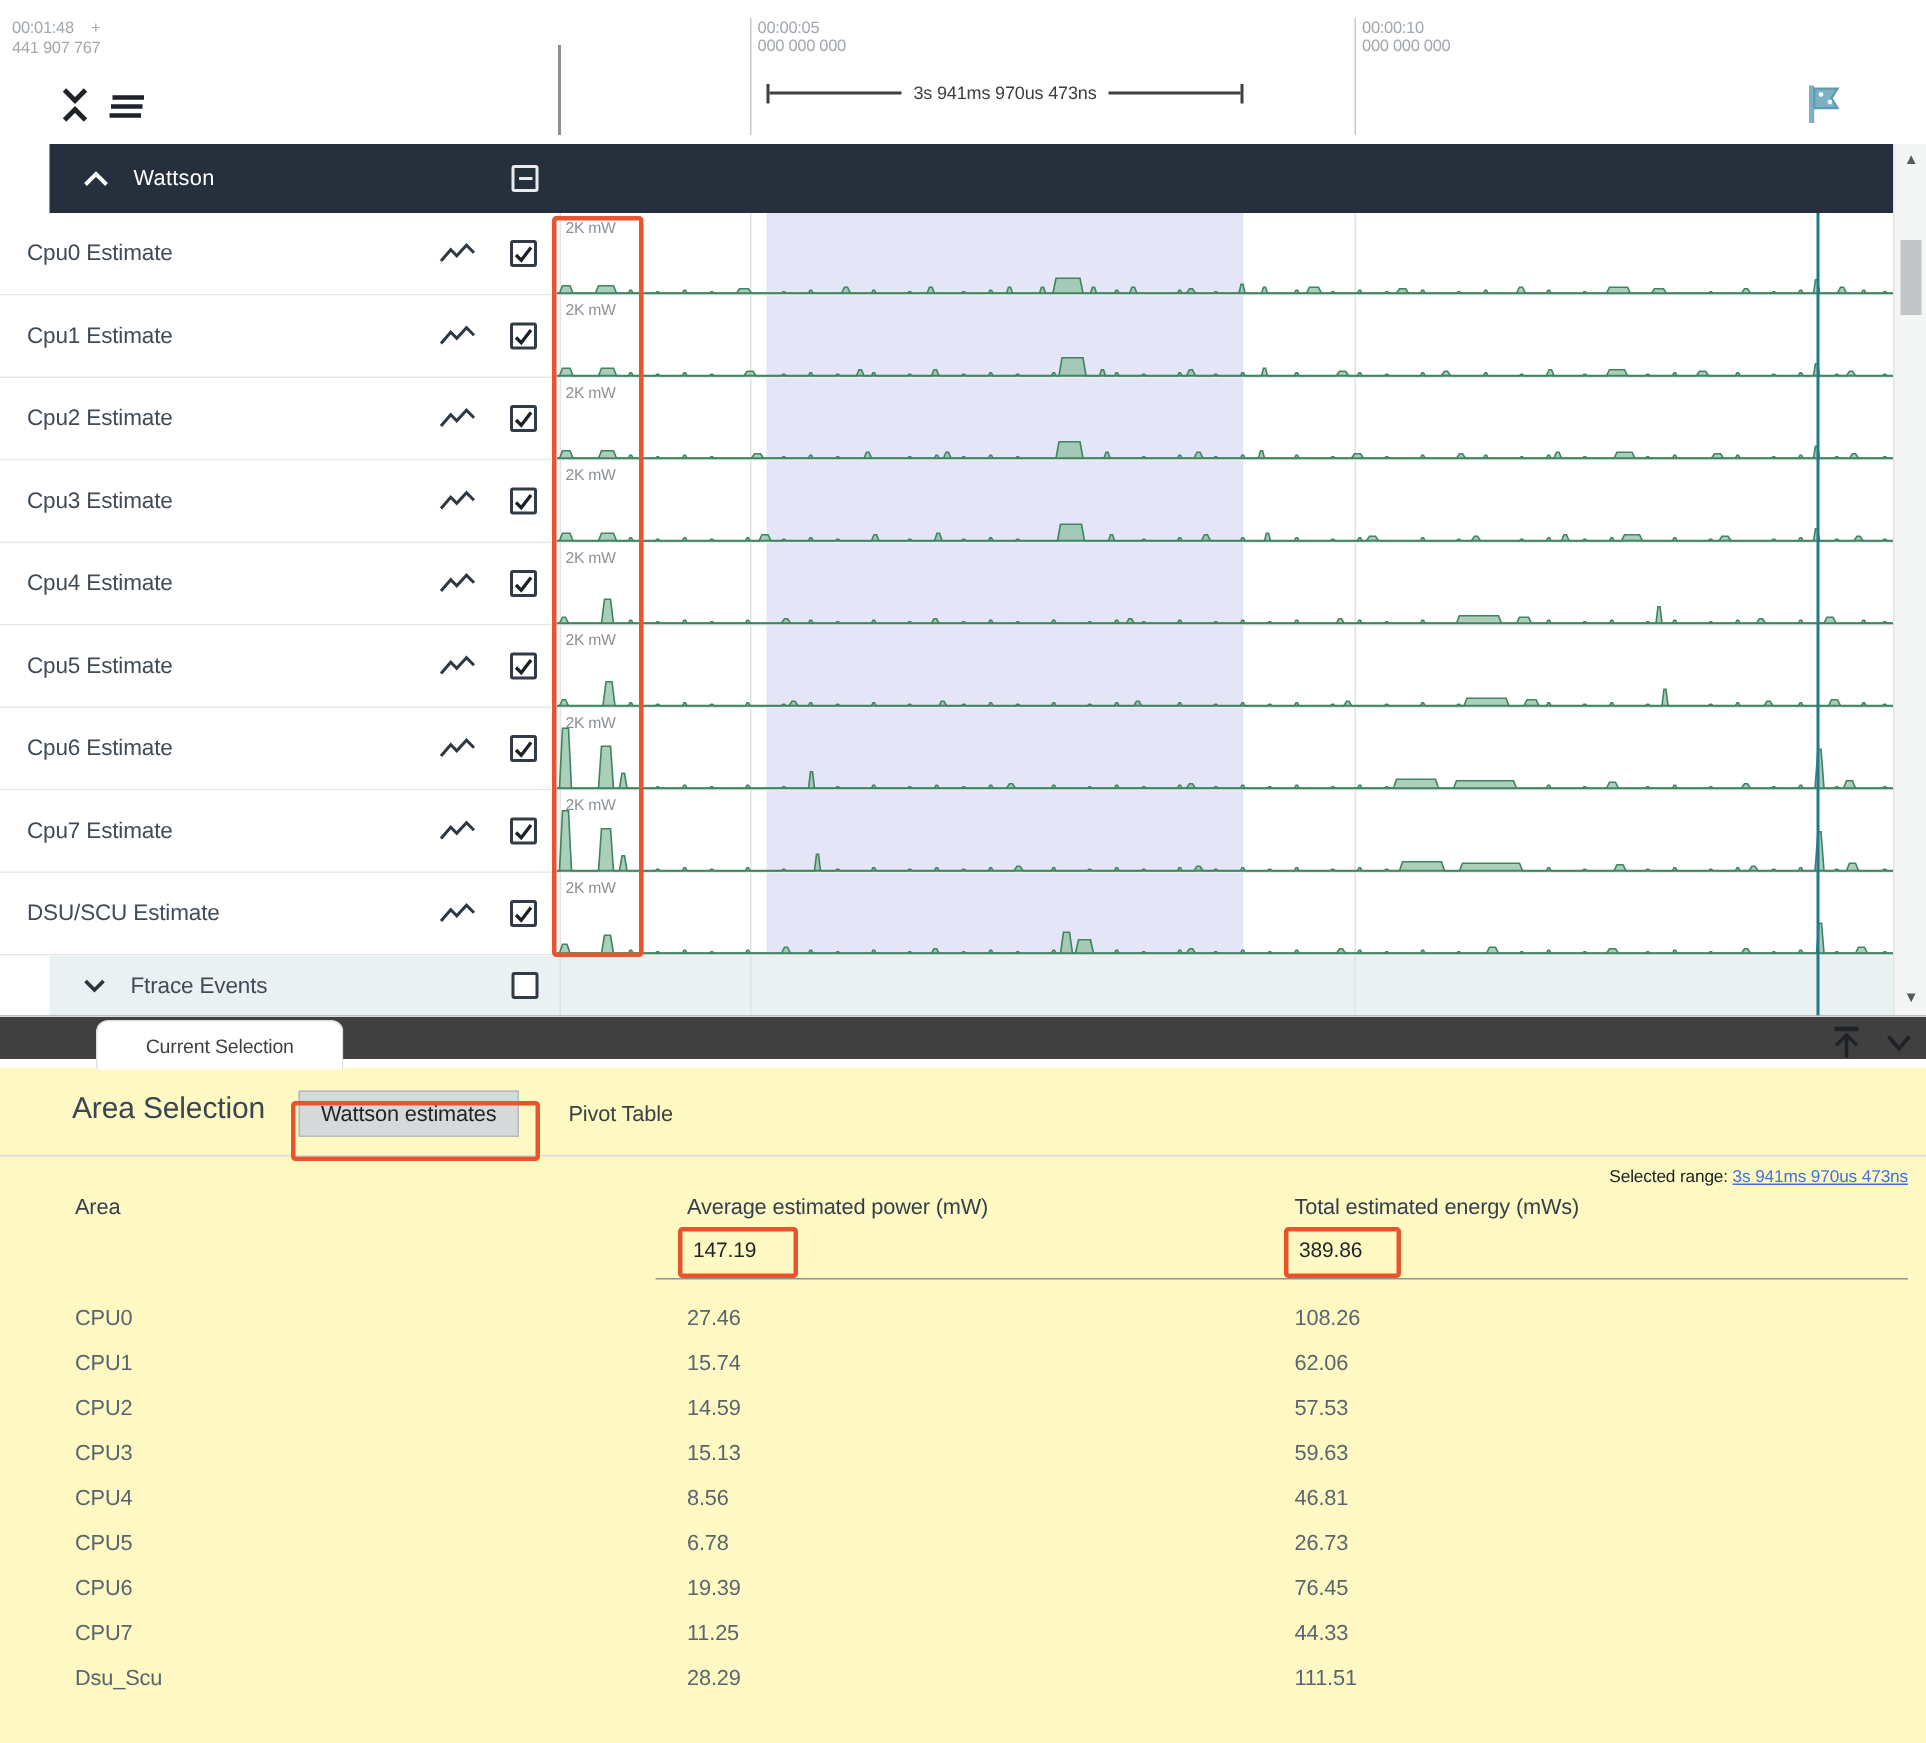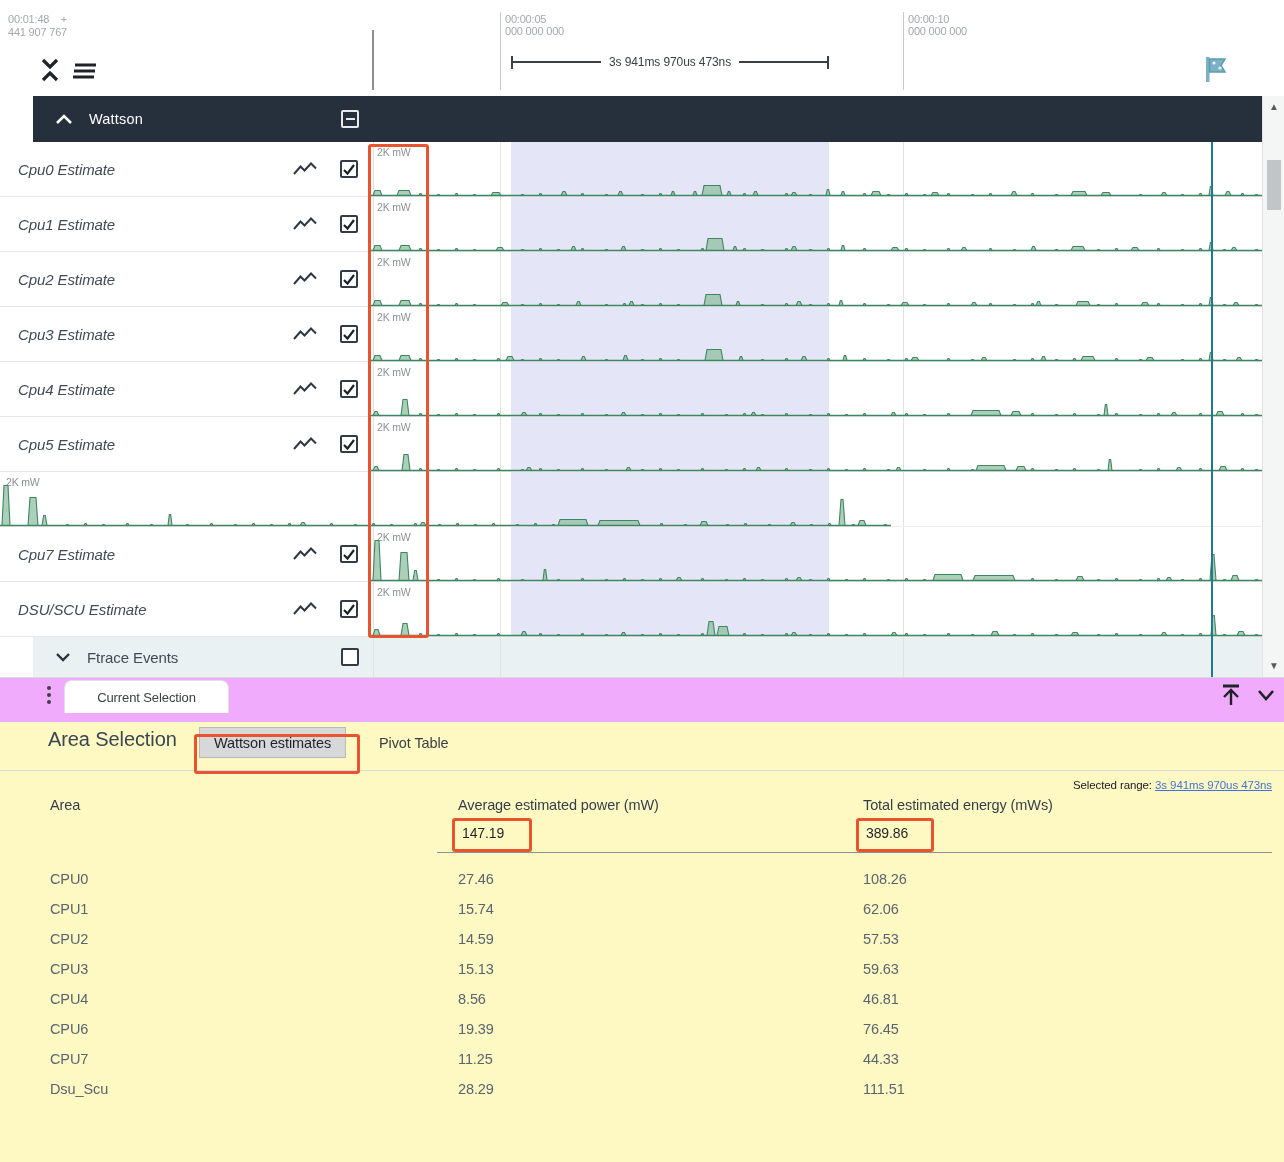--- a/index.html
+++ b/index.html
@@ -32,21 +32,21 @@
   
   .bg-layer { position:absolute; left:371px; top:142px; width:891px; height:535px; z-index:1; }
   .vgrid { position:absolute; top:0; bottom:0; width:1px; background:#e2e2e2; }
   .sel-rect { position:absolute; background:rgba(122,131,216,0.20); }
   .cursor-line { position:absolute; left:1211px; top:142px; width:2px; height:535px; background:#20798f; z-index:4; }
 
   
   .tracks { position:absolute; left:0; top:142px; width:1262px; z-index:2; }
   .trow { position:relative; height:55px; display:flex; }
   .tlabel { position:relative; width:371px; background:#fff; border-bottom:1px solid #e7e7e7; z-index:2; cursor:pointer; }
-  .tname { position:absolute; left:18px; top:50%; transform:translateY(-50%); font-size:15px; color:#414b56;font-style:italic; }
+  .tname { position:absolute; left:18px; top:50%; transform:translateY(-50%); font-size:15px; color:#414b56; }
   .spark { position:absolute; left:293px; top:50%; transform:translateY(-50%); cursor:pointer; }
   .cbox { position:absolute; left:340px; top:50%; transform:translateY(-50%); width:18px; height:18px; border:2px solid #323c47; border-radius:2px; background:#fff; cursor:pointer; }
   .tplot { position:relative; flex:1; border-bottom:1px solid #ededed; }
   .unit { position:absolute; left:6px; top:4px; font-size:10.5px; color:#8b9196; letter-spacing:-0.2px; }
   .wave { position:absolute; left:0; top:0; }
 
   
   .ftrace { position:absolute; left:33px; top:637px; width:1229px; height:40px; background:#e9f1f3; z-index:0; display:flex; align-items:center; cursor:pointer; }
   .ftrace .chev { margin-left:22px; position:relative; z-index:2; }
   .ftrace .gtitle { font-size:15px; color:#414b56; margin-left:16px; position:relative; z-index:2; }
@@ -54,21 +54,21 @@
 
   
   .vscroll { position:absolute; right:0; top:96px; width:22px; height:581px; background:#f4f5f5; border-left:1px solid #e3e3e3; z-index:5; }
   .vscroll .arrow { position:absolute; left:0; width:22px; text-align:center; font-size:10px; color:#565b60; cursor:pointer; line-height:10px; }
   .vscroll .thumb { position:absolute; left:4px; top:64px; width:14px; height:50px; background:#c2c5c8; cursor:pointer; }
 
   
   .annot { position:absolute; border:3px solid #e8542d; border-radius:3px; z-index:6; pointer-events:none; }
 
   
-  .tabbar { position:absolute; left:0; top:677px; width:1284px; height:45px; background:#f0abfc; border-top:1px solid #d9dadb; z-index:5; }
+  .tabbar { position:absolute; left:0; top:677px; width:1284px; height:29px; background:#404040; border-top:1px solid #d9dadb; z-index:5; }
   .kebab { position:absolute; left:44px; top:8px; width:10px; cursor:pointer; }
   .kebab i { display:block; width:4px; height:4px; border-radius:50%; background:#3c4043; margin:0 auto 3px; }
   .seltab { position:absolute; left:64px; top:2px; height:33px; width:165px; background:#fff; border:1px solid #e0e0e0; border-bottom:none; border-radius:8px 8px 0 0; display:flex; align-items:center; justify-content:center; font-size:13px; color:#3c4043; cursor:pointer; }
   .tab-icons { position:absolute; right:8px; top:5px; display:flex; gap:14px; }
   .tab-icons .ic { cursor:pointer; }
 
   
   .details { position:absolute; left:0; top:712px; width:1284px; height:450px; background:#fef9c3; }
   .dtitle { position:absolute; left:48px; top:16px; font-size:20px; font-weight:500; color:#3a4652; }
   .dtab-sel { position:absolute; left:199px; top:15px; height:31px; padding:0 14px; background:#d6d8da; border:1px solid #b6babd; font-size:14.5px; color:#1f2328; display:flex; align-items:center; cursor:pointer; }
@@ -286,20 +286,29 @@
         </div>
         <div class="tplot">
           <span class="unit">2K mW</span>
           <svg class="wave" width="891" height="55">
             <path d="M0,53.5 L2,53.5 L4,49.5 L6,49.5 L8,53.5 L31,53.5 L33,37.5 L37,37.5 L39,53.5 L48,53.5 L49,51.5 L50,51.5 L51,53.5 L66,53.5 L67,52.5 L68,52.5 L69,53.5 L84,53.5 L85,51.5 L86,51.5 L87,53.5 L102,53.5 L103,52.5 L104,52.5 L105,53.5 L126,53.5 L127,51.5 L128,51.5 L129,53.5 L150,53.5 L151,52.5 L152,52.5 L153,53.5 L155,53.5 L157,50.5 L159,50.5 L161,53.5 L168,53.5 L169,51.5 L170,51.5 L171,53.5 L186,53.5 L187,52.5 L188,52.5 L189,53.5 L210,53.5 L211,51.5 L212,51.5 L213,53.5 L234,53.5 L235,52.5 L236,52.5 L237,53.5 L255,53.5 L256.6666666666667,50.5 L258.3333333333333,50.5 L260,53.5 L270,53.5 L271,52.5 L272,52.5 L273,53.5 L288,53.5 L289,51.5 L290,51.5 L291,53.5 L306,53.5 L307,52.5 L308,52.5 L309,53.5 L330,53.5 L331,51.5 L332,51.5 L333,53.5 L354,53.5 L355,52.5 L356,52.5 L357,53.5 L372,53.5 L373,51.5 L374,51.5 L375,53.5 L385,53.5 L386.6666666666667,50.5 L388.3333333333333,50.5 L390,53.5 L414,53.5 L415,51.5 L416,51.5 L417,53.5 L438,53.5 L439,52.5 L440,52.5 L441,53.5 L456,53.5 L457,51.5 L458,51.5 L459,53.5 L474,53.5 L475,52.5 L476,52.5 L477,53.5 L492,53.5 L493,51.5 L494,51.5 L495,53.5 L516,53.5 L517,52.5 L518,52.5 L519,53.5 L525,53.5 L526.6666666666666,50.5 L528.3333333333334,50.5 L530,53.5 L552,53.5 L553,52.5 L554,52.5 L555,53.5 L576,53.5 L577,51.5 L578,51.5 L579,53.5 L600,53.5 L601,52.5 L602,52.5 L603,53.5 L605,53.5 L607,48.5 L633,48.5 L635,53.5 L645,53.5 L647,49.5 L653,49.5 L655,53.5 L660,53.5 L661,51.5 L662,51.5 L663,53.5 L684,53.5 L685,52.5 L686,52.5 L687,53.5 L702,53.5 L703,51.5 L704,51.5 L705,53.5 L726,53.5 L727,52.5 L728,52.5 L729,53.5 L737,53.5 L738.3333333333334,42.5 L739.6666666666666,42.5 L741,53.5 L768,53.5 L769,52.5 L770,52.5 L771,53.5 L786,53.5 L787,51.5 L788,51.5 L789,53.5 L805,53.5 L807,50.5 L809,50.5 L811,53.5 L828,53.5 L829,51.5 L830,51.5 L831,53.5 L848,53.5 L850,49.5 L854,49.5 L856,53.5 L870,53.5 L871,51.5 L872,51.5 L873,53.5 L884,53.5 L885,52.5 L886,52.5 L887,53.5 L891,53.5" fill="#8fbfa2" fill-opacity="0.75" stroke="#3f8562" stroke-width="1.1"></path>
             <line x1="0" y1="53.5" x2="891" y2="53.5" stroke="#3f8562" stroke-width="1.4"></line>
           </svg>
         </div>
       </div>
       <div class="trow">
+        <div class="tlabel">
+          <span class="tname">Cpu6 Estimate</span>
+          <svg class="spark" width="24" height="16" viewBox="0 0 24 16">
+            <path d="M1,13 L7.5,5.5 L11.5,9.5 L18,2.5 L23,7.5" fill="none" stroke="#2e3842" stroke-width="2"></path>
+          </svg>
+          <span class="cbox"><svg width="14" height="14" viewBox="0 0 14 14">
+              <path d="M2,8 L5.5,11.5 L12,3" fill="none" stroke="#1b2126" stroke-width="2.2"></path>
+            </svg></span>
+        </div>
         <div class="tplot">
           <span class="unit">2K mW</span>
           <svg class="wave" width="891" height="55">
             <path d="M0,53.5 L2,53.5 L4,13.5 L8,13.5 L10,53.5 L28,53.5 L30,25.5 L36,25.5 L38,53.5 L42,53.5 L43.666666666666664,43.5 L45.333333333333336,43.5 L47,53.5 L66,53.5 L67,52.5 L68,52.5 L69,53.5 L84,53.5 L85,51.5 L86,51.5 L87,53.5 L102,53.5 L103,52.5 L104,52.5 L105,53.5 L126,53.5 L127,51.5 L128,51.5 L129,53.5 L150,53.5 L151,52.5 L152,52.5 L153,53.5 L168,53.5 L169.33333333333334,42.5 L170.66666666666666,42.5 L172,53.5 L186,53.5 L187,52.5 L188,52.5 L189,53.5 L210,53.5 L211,51.5 L212,51.5 L213,53.5 L234,53.5 L235,52.5 L236,52.5 L237,53.5 L252,53.5 L253,51.5 L254,51.5 L255,53.5 L270,53.5 L271,52.5 L272,52.5 L273,53.5 L288,53.5 L289,51.5 L290,51.5 L291,53.5 L300,53.5 L302,50.5 L304,50.5 L306,53.5 L330,53.5 L331,51.5 L332,51.5 L333,53.5 L354,53.5 L355,52.5 L356,52.5 L357,53.5 L372,53.5 L373,51.5 L374,51.5 L375,53.5 L390,53.5 L391,52.5 L392,52.5 L393,53.5 L414,53.5 L415,51.5 L416,51.5 L417,53.5 L420,53.5 L422,50.5 L424,50.5 L426,53.5 L438,53.5 L439,52.5 L440,52.5 L441,53.5 L456,53.5 L457,51.5 L458,51.5 L459,53.5 L474,53.5 L475,52.5 L476,52.5 L477,53.5 L492,53.5 L493,51.5 L494,51.5 L495,53.5 L516,53.5 L517,52.5 L518,52.5 L519,53.5 L534,53.5 L535,51.5 L536,51.5 L537,53.5 L552,53.5 L553,52.5 L554,52.5 L555,53.5 L558,53.5 L560,47.5 L586,47.5 L588,53.5 L598,53.5 L600,48.5 L638,48.5 L640,53.5 L660,53.5 L661,51.5 L662,51.5 L663,53.5 L684,53.5 L685,52.5 L686,52.5 L687,53.5 L700,53.5 L702,49.5 L706,49.5 L708,53.5 L726,53.5 L727,52.5 L728,52.5 L729,53.5 L744,53.5 L745,51.5 L746,51.5 L747,53.5 L768,53.5 L769,52.5 L770,52.5 L771,53.5 L790,53.5 L792,50.5 L794,50.5 L796,53.5 L810,53.5 L811,52.5 L812,52.5 L813,53.5 L828,53.5 L829,51.5 L830,51.5 L831,53.5 L839,53.5 L841,27.5 L843,27.5 L845,53.5 L852,53.5 L853,52.5 L854,52.5 L855,53.5 L858,53.5 L860,48.5 L864,48.5 L866,53.5 L884,53.5 L885,52.5 L886,52.5 L887,53.5 L891,53.5" fill="#8fbfa2" fill-opacity="0.75" stroke="#3f8562" stroke-width="1.1"></path>
             <line x1="0" y1="53.5" x2="891" y2="53.5" stroke="#3f8562" stroke-width="1.4"></line>
           </svg>
         </div>
       </div>
       <div class="trow">
         <div class="tlabel">
@@ -417,20 +426,25 @@
           <span class="col-name">CPU3</span>
           <span class="col-avg">15.13</span>
           <span class="col-total">59.63</span>
         </div>
         <div class="drow">
           <span class="col-name">CPU4</span>
           <span class="col-avg">8.56</span>
           <span class="col-total">46.81</span>
         </div>
         <div class="drow">
+          <span class="col-name">CPU5</span>
+          <span class="col-avg">6.78</span>
+          <span class="col-total">26.73</span>
+        </div>
+        <div class="drow">
           <span class="col-name">CPU6</span>
           <span class="col-avg">19.39</span>
           <span class="col-total">76.45</span>
         </div>
         <div class="drow">
           <span class="col-name">CPU7</span>
           <span class="col-avg">11.25</span>
           <span class="col-total">44.33</span>
         </div>
         <div class="drow">

